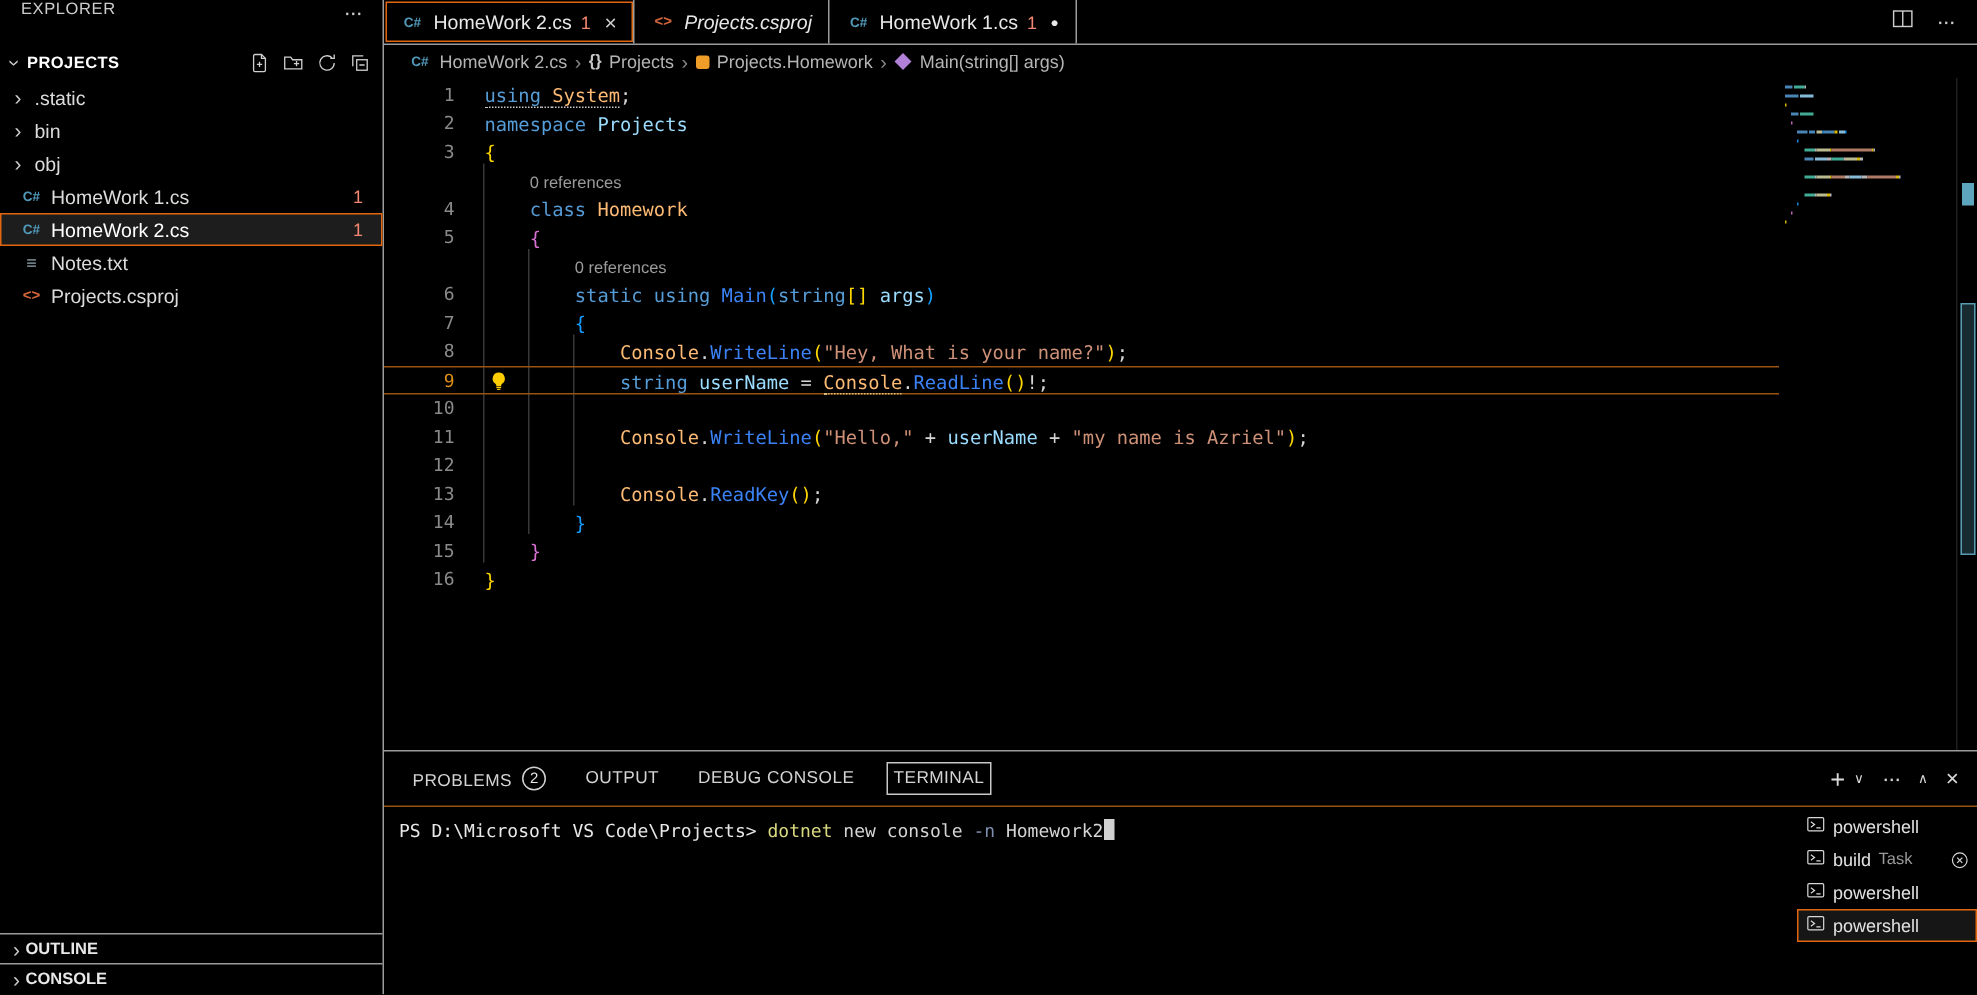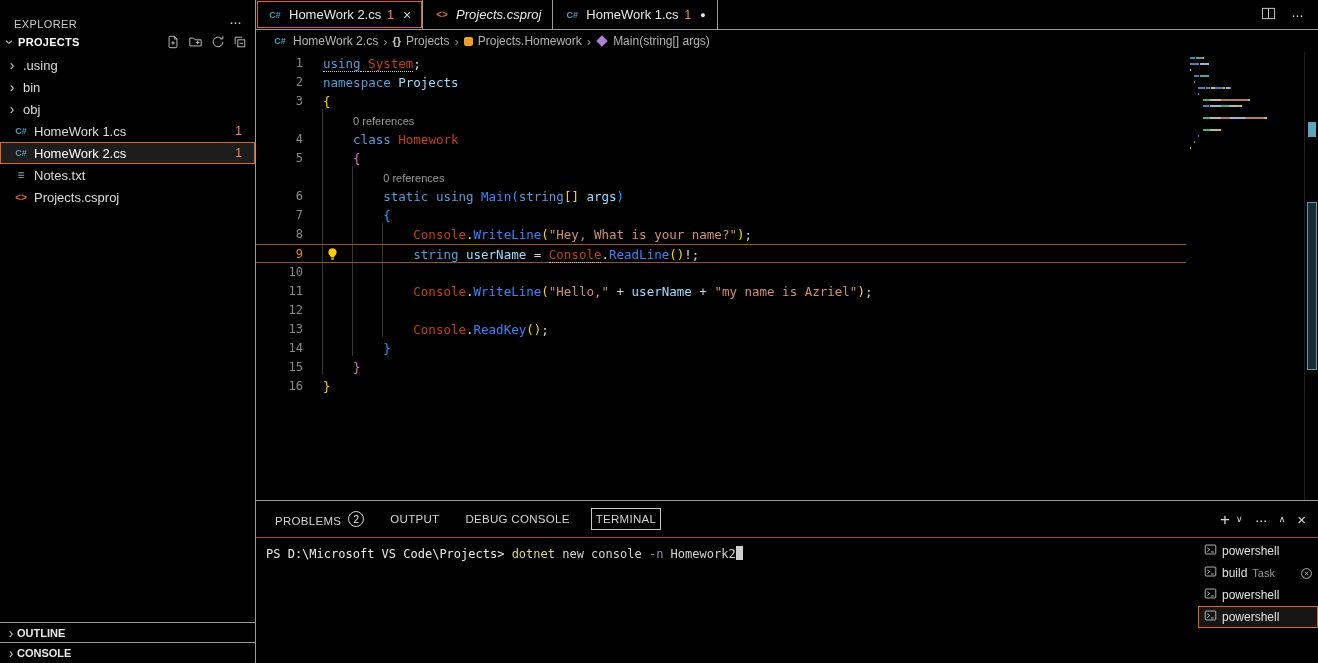--- a/index.html
+++ b/index.html
@@ -2,21 +2,21 @@
 <html><head>
 <meta charset="utf-8">
 <style>
   *{box-sizing:border-box;margin:0;padding:0}
   html,body{background:#111}
   .app{position:relative;width:1318px;height:663px;background:#000;color:#d4d4d4;
        font-family:"Liberation Sans",sans-serif;overflow:hidden;
        --focus:#E0670F;--focus-dim:#9A5312;--border:#9b9b9b;--badge:#F48771}
   
   .sidebar{position:absolute;left:0;top:0;width:256px;height:100%;background:#000;border-right:1px solid var(--border)}
-  .sb-head{height:30px;display:flex;align-items:flex-end;padding:0 14px;font-size:11px;letter-spacing:.4px;color:#ccc}
+  .sb-head{height:30px;display:flex;align-items:flex-start;padding:0 14px;font-size:11px;letter-spacing:.4px;color:#ccc}
   .sb-more{margin-left:auto;font-size:15px;letter-spacing:-1px;color:#ccc;cursor:pointer}
   .sec-head{height:24px;display:flex;align-items:center;padding:0 8px 0 4px;font-size:11px;font-weight:700;color:#fff}
   .sec-title{margin-left:2px;letter-spacing:.3px}
   .sec-actions{margin-left:auto;display:flex;gap:8px;align-items:center}
   .sec-actions svg{display:block;cursor:pointer}
   .chev{display:inline-block;color:#ccc;font-size:14px;line-height:1;width:12px;text-align:center;font-weight:400}
   .chev.down{transform:rotate(90deg)}
   .titem{display:flex;align-items:center;height:22px;padding-left:6px;font-size:13px;color:#dcdcdc;cursor:pointer}
   .titem.file{padding-left:13px}
   .titem .label{margin-left:5px}
@@ -93,21 +93,21 @@
   .tc-param{color:#7e8fae}
   .cursor{display:inline-block;width:7px;height:14px;background:#d0d0d0;vertical-align:-2px}
   .term-list{width:120px;padding-top:2px}
   .trow{display:flex;align-items:center;gap:5px;height:22px;padding:0 5px 0 6px;font-size:12px;color:#e2e2e2;cursor:pointer}
   .trow .sub{color:#9a9a9a;font-size:11px}
   .trow-close{margin-left:auto;display:flex;cursor:pointer}
   .trow.sel{background:#161616;outline:1px solid var(--focus);outline-offset:-1px}
   .trow svg{flex:none}
 </style>
 <style>.t-kw{color:#569CD6}
-.t-type{color:#c2410c}
+.t-type{color:#fdba74}
 .t-fn{color:#3b82f6}
 .t-var{color:#9CDCFE}
 .t-str{color:#CE9178}
 .t-pln{color:#D4D4D4}
 .t-b1{color:#FFD700}
 .t-b2{color:#DA70D6}
 .t-b3{color:#179FFF}
 </style></head>
 <body>
 
@@ -146,21 +146,21 @@
               <rect x="5.5" y="5.5" width="8" height="8"></rect>
               <path d="M7.5 9.5h4"></path>
               <path d="M2.5 10.5v-8h8"></path>
             </svg>
           </span>
         </span>
     </div>
     <div id="tree">
         <div class="titem folder">
           <span class="chev">›</span>
-          <span class="label">.using</span>
+          <span class="label">.static</span>
         </div>
         <div class="titem folder">
           <span class="chev">›</span>
           <span class="label">bin</span>
         </div>
         <div class="titem folder">
           <span class="chev">›</span>
           <span class="label">obj</span>
         </div>
         <div class="titem file">

